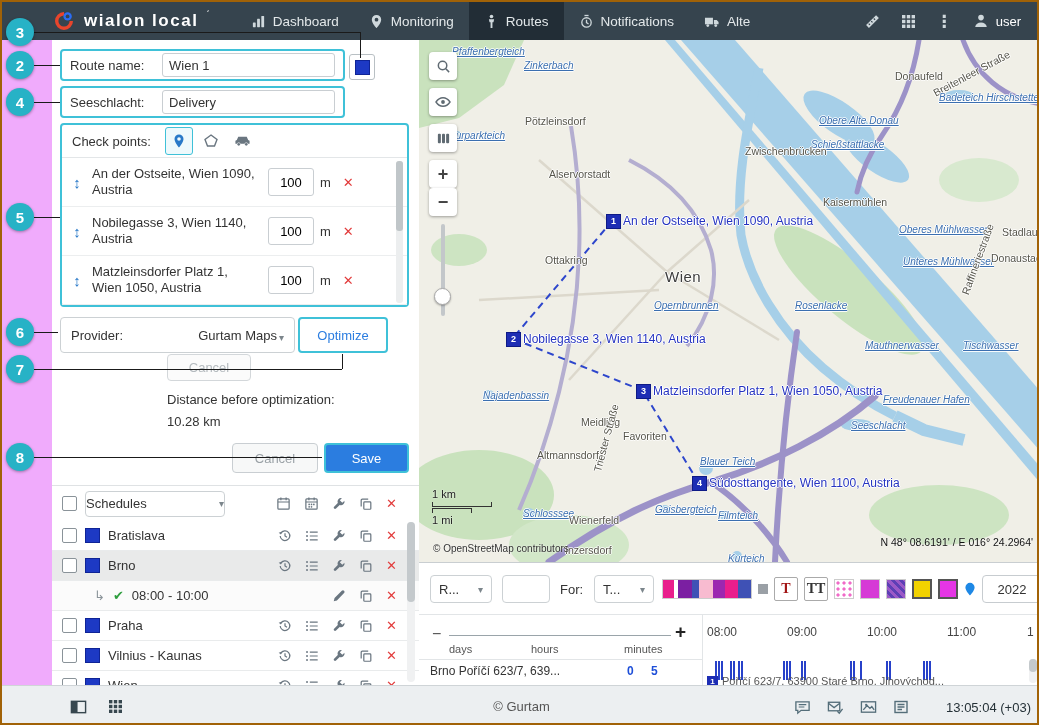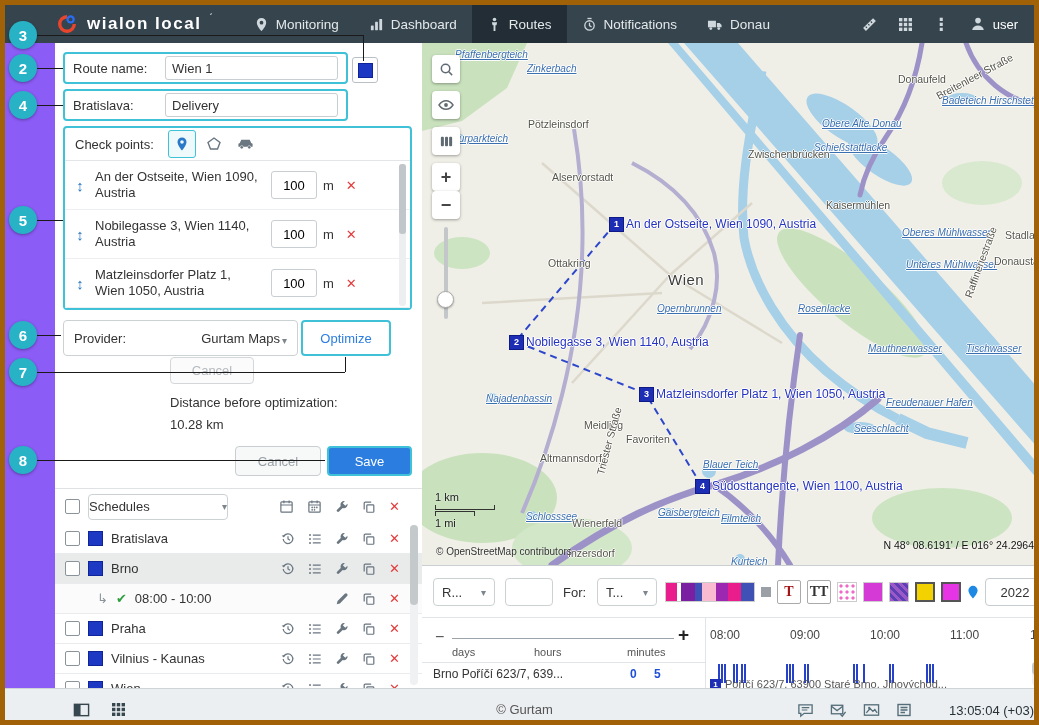--- a/index.html
+++ b/index.html
@@ -1,18 +1,18 @@
 <!DOCTYPE html>
 <html><head>
 <meta charset="utf-8">
 <style>
   html,body{margin:0;padding:0;}
   body{width:1039px;height:725px;position:relative;overflow:hidden;background:#fff;
        font-family:"Liberation Sans","DejaVu Sans",sans-serif;font-size:13px;color:#333;}
-  #stage{position:absolute;inset:0;border:5px solid #a16207;box-sizing:border-box;overflow:hidden;background:#8b5cf6;}
+  #stage{position:absolute;inset:0;border:2px solid #a16207;box-sizing:border-box;overflow:hidden;background:#f0abfc;}
 
   
   .topbar{position:absolute;left:0;top:0;width:100%;height:38px;background:#36444e;display:flex;align-items:center;
           padding-left:50px;box-sizing:border-box;color:#dfe6e9;z-index:40;}
   .logo{display:flex;align-items:center;gap:8px;margin-right:26px;cursor:pointer;}
   .logo-text{font-size:17px;letter-spacing:1.5px;color:#fff;font-weight:bold;}
   .logo-tick{color:#fff;font-size:10px;transform:translateY(-6px);display:inline-block;}
   .nav{display:flex;align-items:stretch;height:38px;}
   .nav-item{display:flex;align-items:center;gap:7px;padding:0 15px;font-size:13.5px;color:#e3e8ea;cursor:pointer;}
   .nav-item.active{background:#222d36;}
@@ -166,36 +166,36 @@
             <circle cx="15.6" cy="7.4" r="1.9" fill="#36444e"></circle>
           </svg>
       </span>
       <span class="logo-text">wialon local</span>
       <span class="logo-tick">ˊ</span>
     </div>
     <nav class="nav" id="nav-items">
         <div class="nav-item">
           <span class="nav-ic">
             <svg width="15" height="15" viewBox="0 0 16 16">
-              <path fill="currentColor" d="M8 1a5 5 0 0 0-5 5c0 3.6 5 9 5 9s5-5.4 5-9a5 5 0 0 0-5-5zm0 7a2 2 0 1 1 0-4 2 2 0 0 1 0 4z"></path>
-            </svg>
-          </span>
-          <span>Monitoring</span>
-        </div>
-        <div class="nav-item">
-          <span class="nav-ic">
-            <svg width="15" height="15" viewBox="0 0 16 16">
               <g fill="currentColor">
                 <rect x="2" y="9" width="3" height="5" rx=".5"></rect>
                 <rect x="6.5" y="5" width="3" height="9" rx=".5"></rect>
                 <rect x="11" y="2" width="3" height="12" rx=".5"></rect>
               </g>
             </svg>
           </span>
           <span>Dashboard</span>
+        </div>
+        <div class="nav-item">
+          <span class="nav-ic">
+            <svg width="15" height="15" viewBox="0 0 16 16">
+              <path fill="currentColor" d="M8 1a5 5 0 0 0-5 5c0 3.6 5 9 5 9s5-5.4 5-9a5 5 0 0 0-5-5zm0 7a2 2 0 1 1 0-4 2 2 0 0 1 0 4z"></path>
+            </svg>
+          </span>
+          <span>Monitoring</span>
         </div>
         <div class="nav-item active">
           <span class="nav-ic">
             <svg width="15" height="15" viewBox="0 0 16 16">
               <g fill="currentColor">
                 <circle cx="8" cy="2.6" r="1.9"></circle>
                 <path d="M5.2 5.6h5.6l-.7 3.2H9V15H7V8.8H5.9z"></path>
               </g>
             </svg>
           </span>
@@ -217,21 +217,21 @@
           <span class="nav-ic">
             <svg width="16" height="15" viewBox="0 0 17 16">
               <g fill="currentColor">
                 <rect x="1" y="4" width="8.5" height="7"></rect>
                 <path d="M10.5 6.5h3l2 2V11h-5z"></path>
                 <circle cx="4" cy="12.3" r="1.5"></circle>
                 <circle cx="12.5" cy="12.3" r="1.5"></circle>
               </g>
             </svg>
           </span>
-          <span>Donau</span>
+          <span>Alte</span>
         </div>
       </nav>
     <div class="top-right">
       <span class="topicon">
         <svg width="17" height="17" viewBox="0 0 20 20">
             <path fill="currentColor" d="M2.5 14.2 14.2 2.5l3.3 3.3L5.8 17.5 2.5 14.2zM5 13l1.5 1.5 1-1L6 12l-1 1zm3-3 1.5 1.5 1-1L9 9l-1 1zm3-3 1.5 1.5 1-1L12 6l-1 1z"></path>
           </svg>
       </span>
       <span class="topicon">
         <svg width="15" height="15" viewBox="0 0 15 15">
@@ -267,21 +267,21 @@
 
     <div class="field" style="left:8px;top:9px;width:285px;height:32px;">
       <label>Route name:</label>
       <input class="txt" value="Wien 1" style="">
     </div>
     <div class="colorbox">
       <span class="chip"></span>
     </div>
 
     <div class="field" style="left:8px;top:46px;width:285px;height:32px;">
-      <label>Bratislava:</label>
+      <label>Seeschlacht:</label>
       <input class="txt" value="Delivery" style="">
     </div>
 
     <div class="cpbox">
       <div class="cp-head">
         <span>Check points:</span>
         <span class="cp-tools">
           <span class="tool active">
             <svg width="16" height="16" viewBox="0 0 16 16">
                 <path fill="#2979c8" d="M8 1.5a4.5 4.5 0 0 0-4.5 4.5C3.5 9.3 8 14.5 8 14.5s4.5-5.2 4.5-8.5A4.5 4.5 0 0 0 8 1.5zm0 6.3a1.8 1.8 0 1 1 0-3.6 1.8 1.8 0 0 1 0 3.6z"></path>

